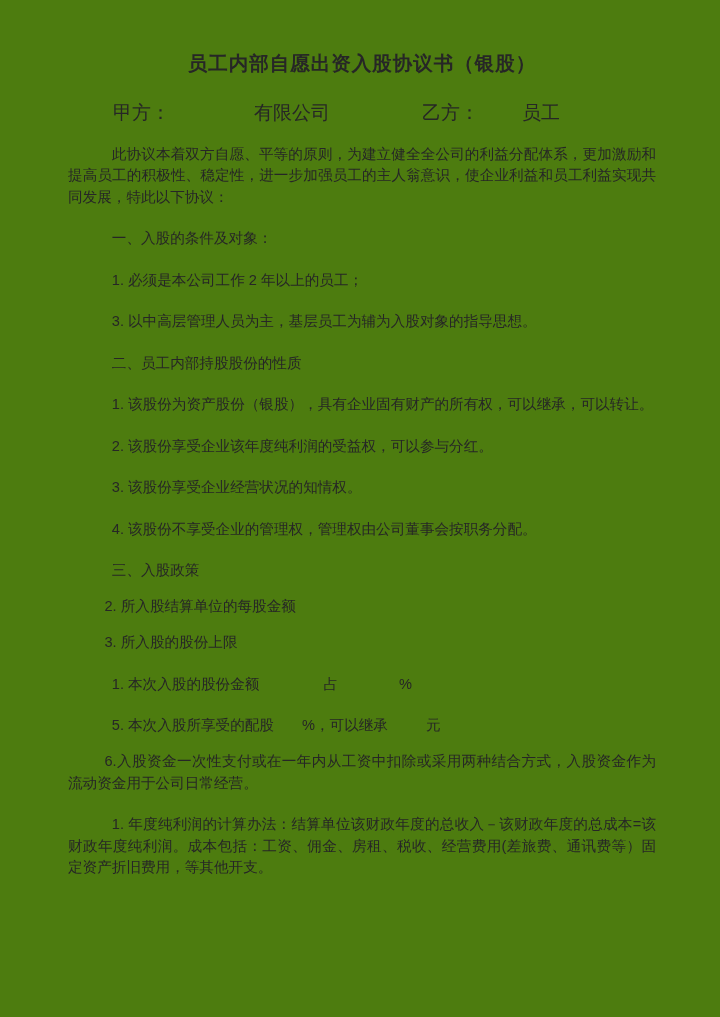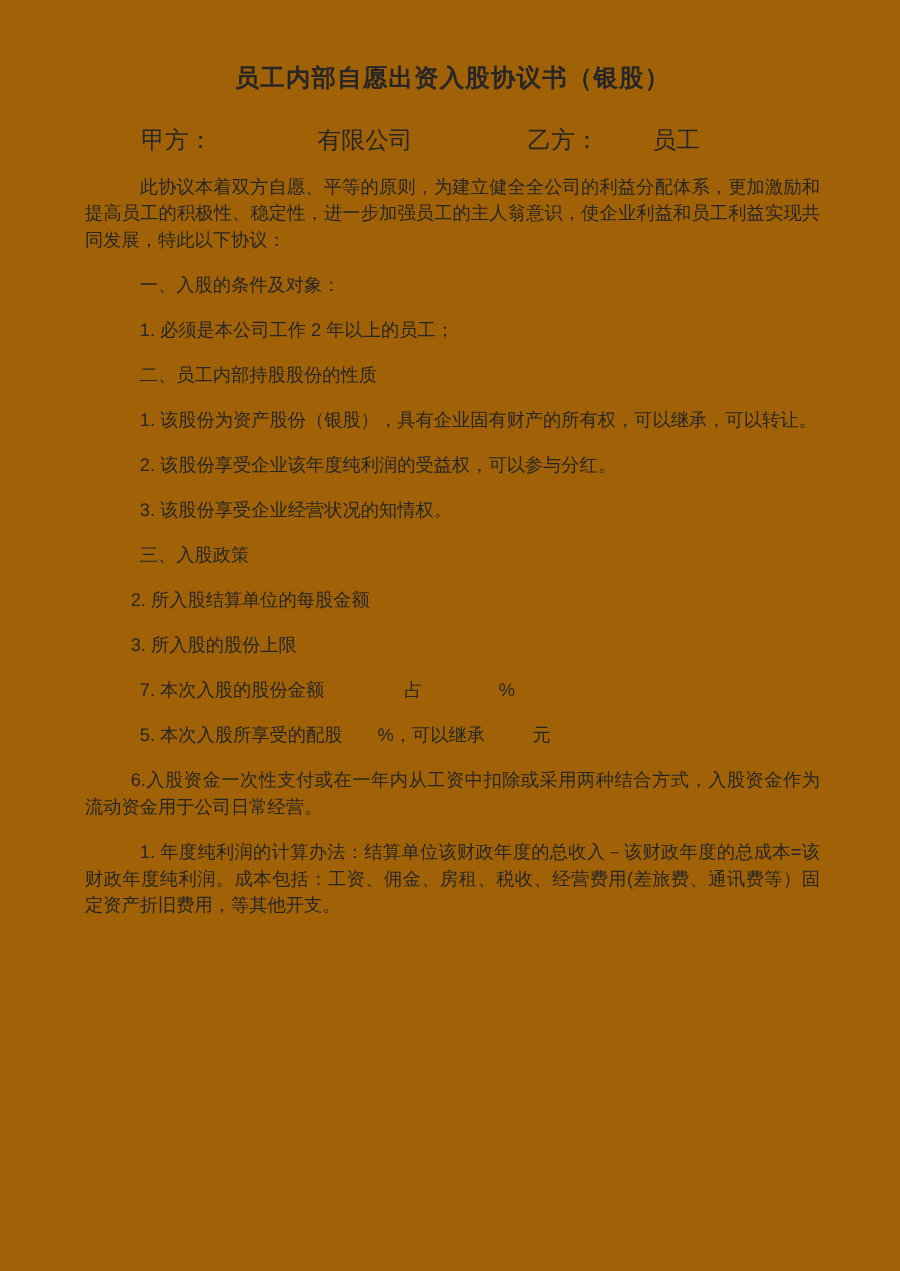--- a/index.html
+++ b/index.html
@@ -5,21 +5,21 @@
   html, body {
     margin: 0;
     padding: 0;
     background: #ffffff;
   }
   .page {
     position: relative;
     width: 720px;
     height: 1017px;
     box-sizing: border-box;
-    background: #a16207;
+    background: #4d7c0f;
     padding: 50px 64px 0 68px;
     font-family: "Liberation Sans", "DejaVu Sans", sans-serif;
     color: #262626;
     overflow: hidden;
   }
   .doc-title {
     font-size: 19.5px;
     font-weight: bold;
     text-align: center;
     letter-spacing: 1px;
@@ -35,48 +35,50 @@
   .parties .lead-gap { display: inline-block; width: 45px; }
   .parties .gap1 { display: inline-block; width: 84px; }
   .parties .gap2 { display: inline-block; width: 92px; }
   .parties .gap3 { display: inline-block; width: 43px; }
   p.para {
     font-size: 14.6px;
     line-height: 21.5px;
     margin: 0 0 14.5px 0;
     text-align: justify;
   }
-  p.ind { text-indent: 3em; }
+  p.ind { text-indent: 3em; margin-top: 20px; }
   p.ind-sm { text-indent: 2.5em; }
   .gap-a { display: inline-block; width: 64px; }
   .gap-b { display: inline-block; width: 61px; }
   .gap-c { display: inline-block; width: 28px; }
   .gap-d { display: inline-block; width: 38px; }
 </style>
 </head>
 <body>
 
 <div class="page">
 
   <h1 class="doc-title">员工内部自愿出资入股协议书（银股）</h1>
 
   <div class="parties"><span class="lead-gap"></span><span>甲方：</span><span class="gap1"></span><span>有限公司</span><span class="gap2"></span><span>乙方：</span><span class="gap3"></span><span>员工</span></div>
 
   <p class="para ind">此协议本着双方自愿、平等的原则，为建立健全全公司的利益分配体系，更加激励和提高员工的积极性、稳定性，进一步加强员工的主人翁意识，使企业利益和员工利益实现共同发展，特此以下协议：</p>
 
   <p class="para ind">一、入股的条件及对象：</p>
   <p class="para ind">1. 必须是本公司工作 2 年以上的员工；</p>
+  <p class="para ind">3. 以中高层管理人员为主，基层员工为辅为入股对象的指导思想。</p>
 
   <p class="para ind">二、员工内部持股股份的性质</p>
   <p class="para ind">1. 该股份为资产股份（银股），具有企业固有财产的所有权，可以继承，可以转让。</p>
   <p class="para ind">2. 该股份享受企业该年度纯利润的受益权，可以参与分红。</p>
   <p class="para ind">3. 该股份享受企业经营状况的知情权。</p>
+  <p class="para ind">4. 该股份不享受企业的管理权，管理权由公司董事会按职务分配。</p>
 
   <p class="para ind">三、入股政策</p>
   <p class="para ind-sm para">2. 所入股结算单位的每股金额</p>
   <p class="para ind-sm para">3. 所入股的股份上限</p>
-  <p class="para ind"><span>7. 本次入股的股份金额</span><span class="gap-a"></span><span>占</span><span class="gap-b"></span><span>%</span></p>
+  <p class="para ind"><span>1. 本次入股的股份金额</span><span class="gap-a"></span><span>占</span><span class="gap-b"></span><span>%</span></p>
   <p class="para ind"><span>5. 本次入股所享受的配股</span><span class="gap-c"></span><span>%，可以继承</span><span class="gap-d"></span><span>元</span></p>
   <p class="para ind-sm para">6.入股资金一次性支付或在一年内从工资中扣除或采用两种结合方式，入股资金作为流动资金用于公司日常经营。</p>
 
   <p class="para ind">1. 年度纯利润的计算办法：结算单位该财政年度的总收入－该财政年度的总成本=该财政年度纯利润。成本包括：工资、佣金、房租、税收、经营费用(差旅费、通讯费等）固定资产折旧费用，等其他开支。</p>
 
 </div>
 
 </body></html>

